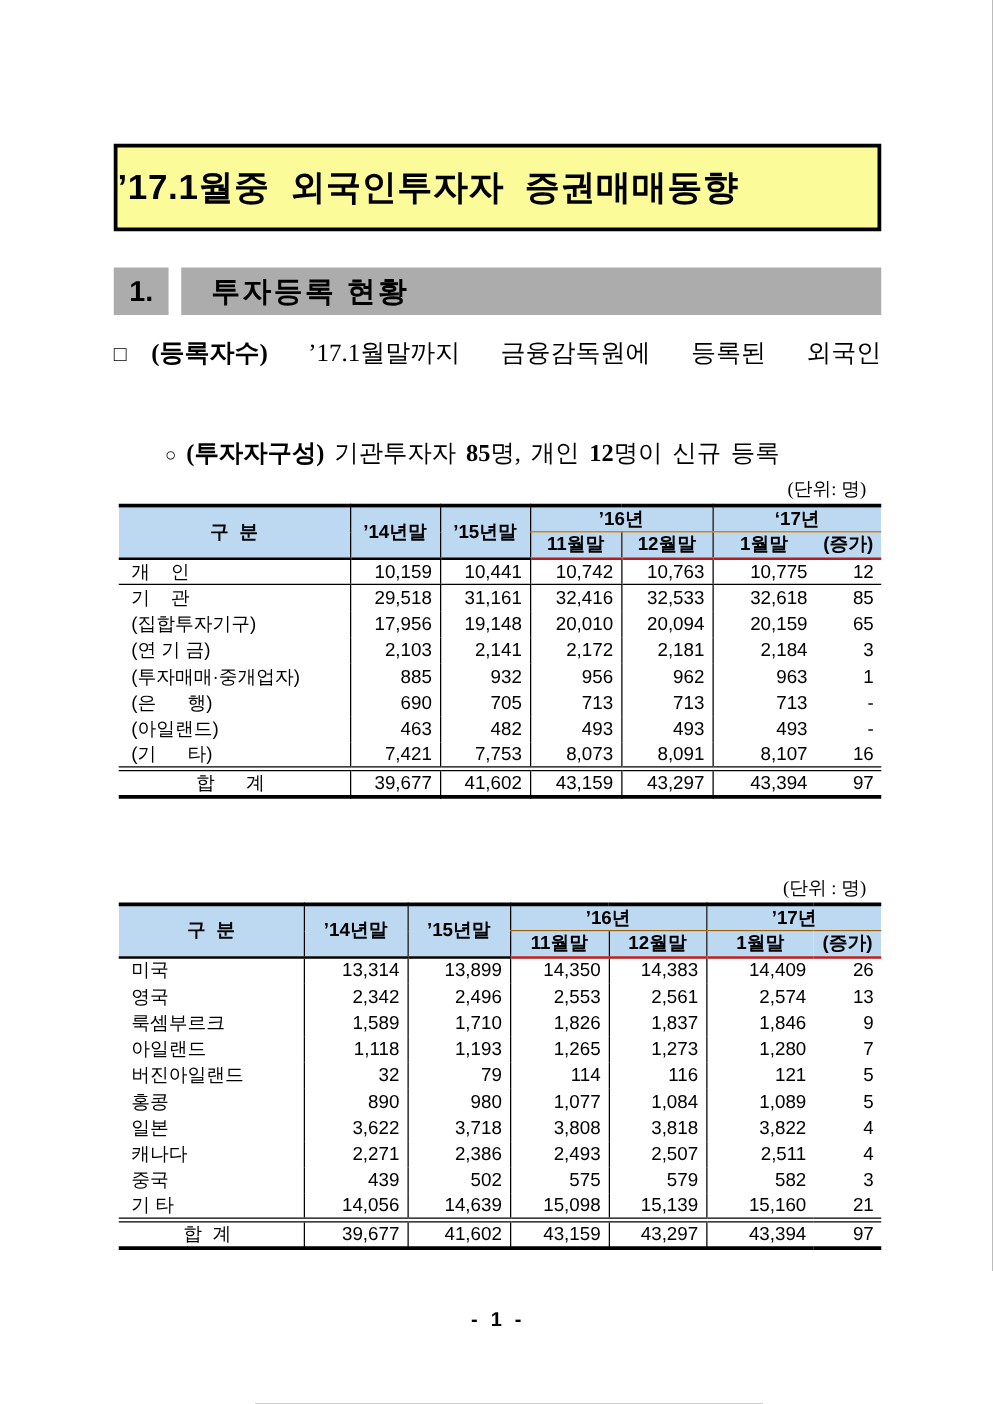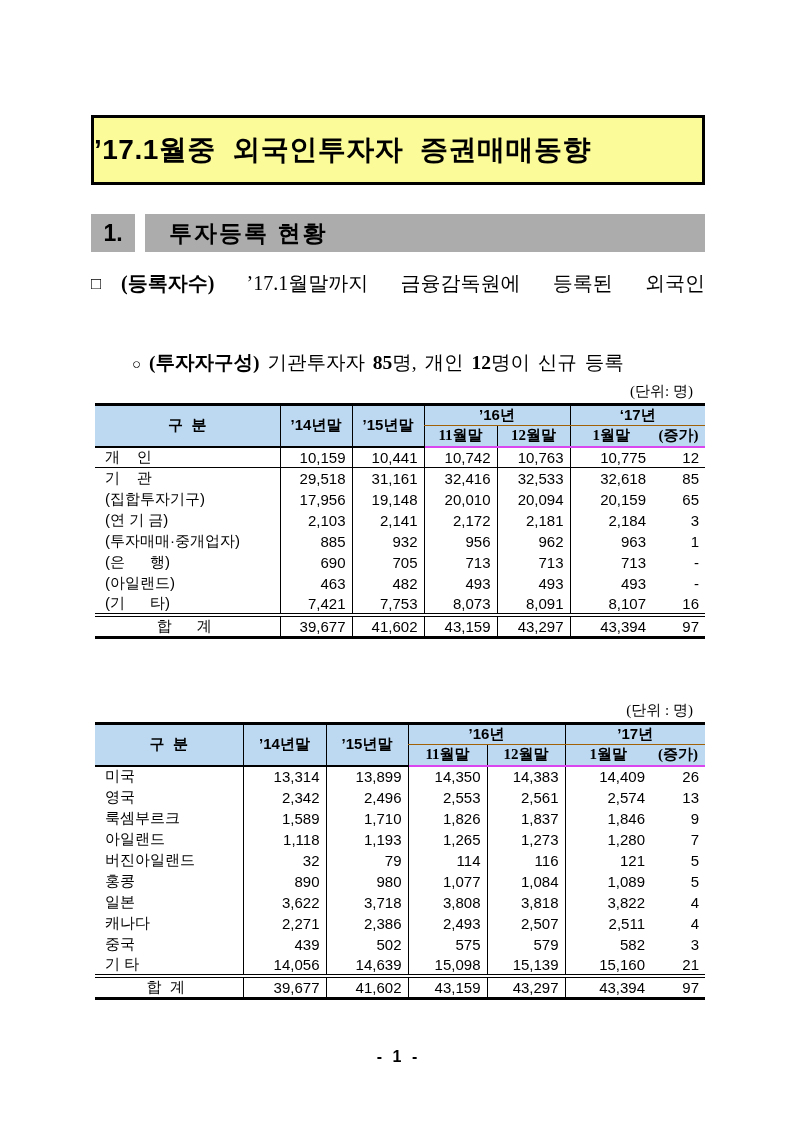--- a/index.html
+++ b/index.html
@@ -54,21 +54,21 @@
     font-size:15px; border-top:3px solid #000; border-bottom:3px solid #000;
   }
   #table-registration { top:403px; }
   #table-nationality  { top:722px; }
   .dtable th, .dtable td { height:21px; padding:0 6px; overflow:hidden; }
   .dtable thead th {
     background:#BDD9F2; font-weight:bold; text-align:center; white-space:pre;
   }
   .h-main  { border-bottom:2px solid #000; }
   .h-group { border-bottom:1px solid #a16207; }
-  .h-sub   { border-bottom:2px solid #d946ef;font-family:Liberation Serif, serif; }
+  .h-sub   { border-bottom:2px solid #b91c1c; }
   .bl { border-left:1px solid #000; }
   .dtable tbody td.label { text-align:left; padding-left:10px; white-space:pre; }
   .dtable tbody td.num   { text-align:right; }
   .dtable tbody tr.sep td { border-bottom:1px solid #000; }
   .dtable tbody tr.total-row td { border-top:4px double #000; }
   .dtable tbody tr.total-row td.label { text-align:center; padding-left:0; }
   
   .footer {
     position:absolute; top:1048px; left:0; width:794px; text-align:center;
     font-size:16px; font-weight:bold; font-family:"Liberation Sans", sans-serif;

